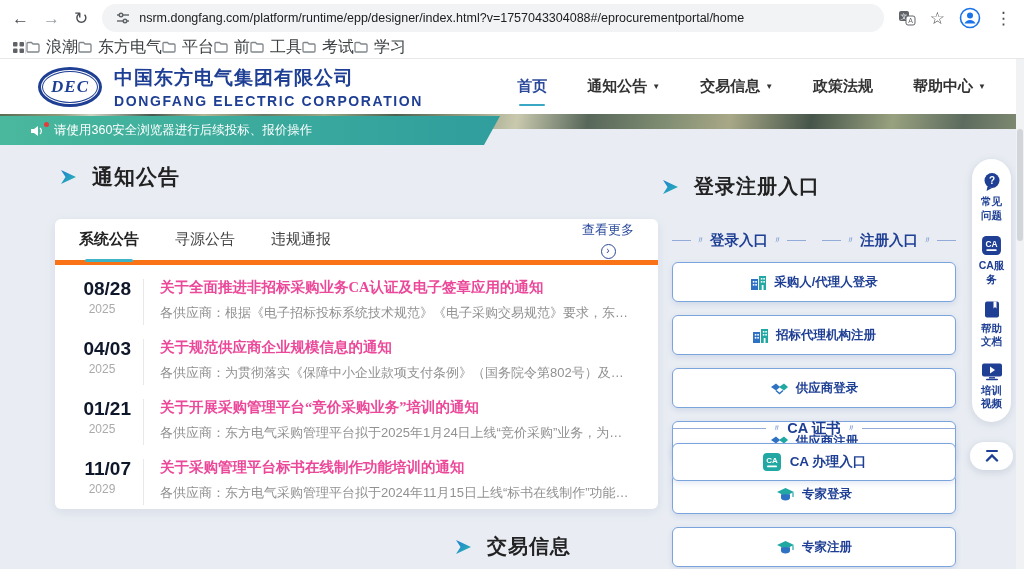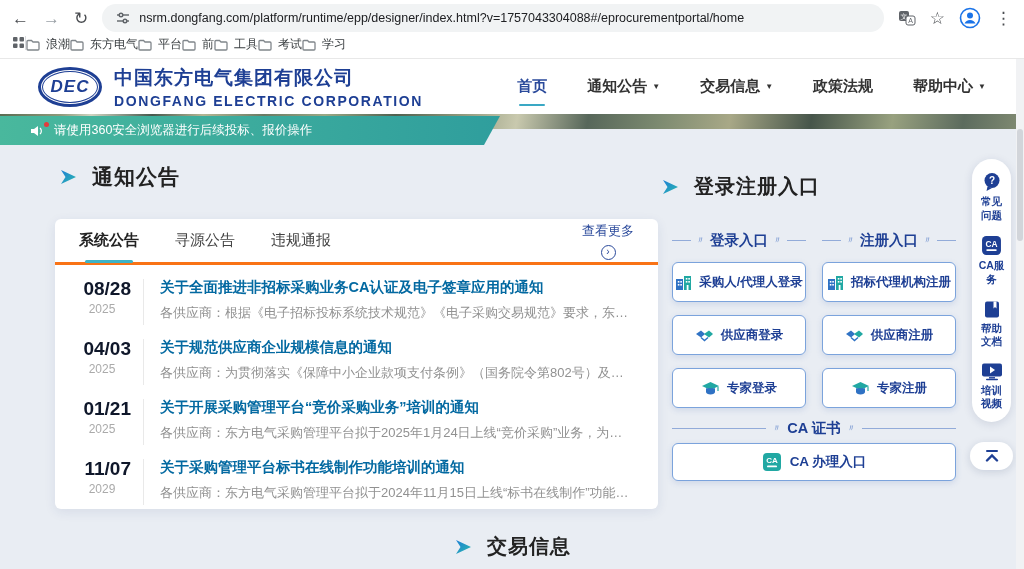--- a/index.html
+++ b/index.html
@@ -6,73 +6,73 @@
   html,body { width:1024px; height:569px; overflow:hidden; }
   body { font-family:"Liberation Sans",sans-serif; background:#e9edf3; position:relative; }
 
   
   .browser { height:36px; background:#fff; display:flex; align-items:center; padding:0 12px; gap:14px; }
   .bicon { color:#4a4d51; font-size:17px; line-height:1; cursor:pointer; }
   .bicon.dim { color:#9aa0a6; }
   .urlbar { flex:1; height:28px; background:#f1f3f4; border-radius:14px; display:flex; align-items:center; gap:9px; padding:0 14px; font-size:12.5px; color:#202124; }
   .chrome-right { display:flex; align-items:center; gap:14px; }
 
-  .bookmarks { height:23px; background:#fff; display:flex; align-items:flex-start; padding:0 12px; font-size:12px; color:#3c4043; border-bottom:1px solid #e8e8e8; }
+  .bookmarks { height:23px; background:#fff; display:flex; align-items:center; padding:0 12px; font-size:16px; color:#3c4043; border-bottom:1px solid #e8e8e8; }
   .bm { display:flex; align-items:center; gap:6px; cursor:pointer; }
   .bm-sep { width:1px; height:14px; background:#dadce0; }
 
   
   .page { position:relative; height:510px; background:#e9edf3; overflow:hidden; }
 
   .site-header { position:absolute; top:0; left:0; right:0; height:55px; background:#fff; display:flex; align-items:center; padding:0 38px; }
   .logo-group { display:flex; align-items:center; gap:12px; }
   .logo-oval { width:64px; height:40px; border:3px solid #1e3f94; border-radius:50%; position:relative; display:flex; align-items:center; justify-content:center; }
   .logo-oval::after { content:""; position:absolute; inset:1px; border:1px solid #1e3f94; border-radius:50%; }
-  .logo-txt { font-family:Liberation Sans, sans-serif; font-style:italic; font-weight:bold; font-size:17px; color:#1e3f94; letter-spacing:1px; }
+  .logo-txt { font-family:Liberation Serif, serif; font-style:italic; font-weight:bold; font-size:17px; color:#1e3f94; letter-spacing:1px; }
   .co-cn { font-size:19px; font-weight:bold; color:#1e3f94; letter-spacing:1px; }
   .co-en { font-size:14px; font-weight:bold; color:#1e3f94; letter-spacing:1.6px; margin-top:2px; }
   .mainnav { margin-left:auto; display:flex; gap:40px; }
   .nav-item { font-size:15px; font-weight:bold; color:#333; position:relative; cursor:pointer; display:flex; align-items:center; gap:5px; }
   .nav-item .caret { font-size:8px; color:#333; }
   .nav-item.active { color:#2b4a9b; }
   .nav-item.active::after { content:""; position:absolute; left:2px; right:2px; bottom:-10px; height:2px; background:#3aa8c4; border-radius:1px; }
 
   .photo-strip { position:absolute; top:55px; left:0; right:0; height:15px;
     background:linear-gradient(100deg,#5a6b52 0,#8e9a7b 60px,#cfd3c0 90px,#47584d 150px,#b4b694 200px,#6a7a63 260px,#9aa885 320px,#50604f 390px,#8b9478 450px,#c9c9ae 510px,#57675a 580px,#7c8a70 650px,#a8a887 720px,#46554a 800px,#98a17f 880px,#5c6b5e 950px,#8b9478 1024px); }
   .ticker { position:absolute; top:57px; left:0; width:500px; height:29px;
     background:linear-gradient(90deg,#49b89d,#2f9e9d); clip-path:polygon(0 0,100% 0,calc(100% - 16px) 100%,0 100%);
     color:#fff; font-size:12.5px; display:flex; align-items:center; gap:10px; padding-left:30px; }
   .spk { position:relative; display:flex; }
   .spk::after { content:""; width:5px; height:5px; background:#e23c3c; border-radius:50%; position:absolute; top:-3px; right:-5px; }
 
   .section-head { position:absolute; display:flex; align-items:center; gap:14px; font-size:21px; font-weight:bold; color:#222; letter-spacing:1px; }
 
   
   .notice-card { position:absolute; left:55px; top:160px; width:603px; height:290px; background:#fff; border-radius:6px; box-shadow:0 3px 12px rgba(30,60,120,.09); }
-  .tabbar { display:flex; align-items:center; height:46px; border-bottom:3px solid #f97316; padding:0 24px; gap:36px; }
+  .tabbar { display:flex; align-items:center; height:46px; border-bottom:5px solid #f97316; padding:0 24px; gap:36px; }
   .tab { font-size:15px; color:#444; position:relative; cursor:pointer; }
   .tab.active { font-weight:bold; color:#222; }
   .tab.active::after { content:""; position:absolute; left:6px; right:6px; bottom:-13px; height:3px; background:#3fb4c6; border-radius:2px; }
   .viewmore { margin-left:auto; color:#2b4a9b; font-size:13px; display:flex; align-items:center; gap:5px; cursor:pointer;flex-direction:column; }
   .vm-circle { width:15px; height:15px; border:1px solid #2b4a9b; border-radius:50%; display:flex; align-items:center; justify-content:center; font-size:10px; line-height:1; padding-bottom:1px; }
   .notice-row { display:flex; align-items:flex-start; padding:13px 24px 0 18px; cursor:pointer; }
   .n-date { width:58px; text-align:center; flex:none; }
   .n-date .d { font-size:19px; font-weight:bold; color:#0f172a;text-align:right; }
   .n-date .y { font-size:12px; color:#aaa; margin-top:2px; }
   .n-sep { width:1px; height:46px; background:#e9e9e9; margin:1px 16px 0 12px; flex:none; }
   .n-body { flex:1; min-width:0; }
-  .n-title { font-size:14.5px; font-weight:bold; color:#0369a1; white-space:nowrap; overflow:hidden; text-overflow:ellipsis; }
+  .n-title { font-size:14.5px; font-weight:bold; color:#ec4899; white-space:nowrap; overflow:hidden; text-overflow:ellipsis;font-family:Liberation Serif, serif; }
   .n-sum { font-size:13px; color:#919191; margin-top:7px; white-space:nowrap; overflow:hidden; text-overflow:ellipsis; }
 
   
   .duo-heads { position:absolute; left:672px; top:172px; width:284px; display:flex; gap:16px; }
   .duo-head { flex:1; display:flex; align-items:center; gap:5px; color:#1e3f94; font-weight:bold; font-size:14.5px; }
   .dline { flex:1; height:1px; background:#92abd9; }
   .slash { color:#92abd9; font-size:9px; }
-  .btn-grid { position:absolute; left:672px; top:203px; width:284px; display:grid; grid-template-columns:1fr 1fr; gap:13px 16px;text-align:center; }
+  .btn-grid { position:absolute; left:672px; top:203px; width:284px; display:grid; grid-template-columns:1fr; gap:13px 16px;text-align:center; }
   .entry-btn { height:40px; background:#fff; border:1px solid #7ba3dc; border-radius:6px; display:flex; align-items:center; justify-content:center; gap:7px; color:#1e3f94; font-size:12.5px; font-weight:bold; box-shadow:0 2px 6px rgba(60,100,180,.16); cursor:pointer; white-space:nowrap; }
   .ca-heads { position:absolute; left:672px; top:360px; width:284px; display:flex; align-items:center; gap:6px; color:#1e3f94; font-weight:bold; font-size:14.5px; }
   .ca-btn { position:absolute; left:672px; top:384px; width:284px; height:38px; background:#fff; border:1px solid #7ba3dc; border-radius:6px; display:flex; align-items:center; justify-content:center; gap:8px; color:#1e3f94; font-size:13.5px; font-weight:bold; box-shadow:0 2px 6px rgba(60,100,180,.16); cursor:pointer; }
 
   
   .float-side { position:absolute; right:13px; top:100px; width:39px; background:#fff; border-radius:20px; padding:13px 0 11px; box-shadow:0 2px 10px rgba(20,40,90,.13); display:flex; flex-direction:column; align-items:center; gap:13px; }
   .fs-item { display:flex; flex-direction:column; align-items:center; gap:3px; width:30px; cursor:pointer; }
   .fs-label { font-size:10.5px; color:#1e3f94; font-weight:bold; text-align:center; line-height:1.3; }
   .back-top { position:absolute; right:11px; top:383px; width:43px; height:28px; background:#fff; border-radius:14px; display:flex; align-items:center; justify-content:center; box-shadow:0 2px 8px rgba(20,40,90,.15); cursor:pointer; }
 

